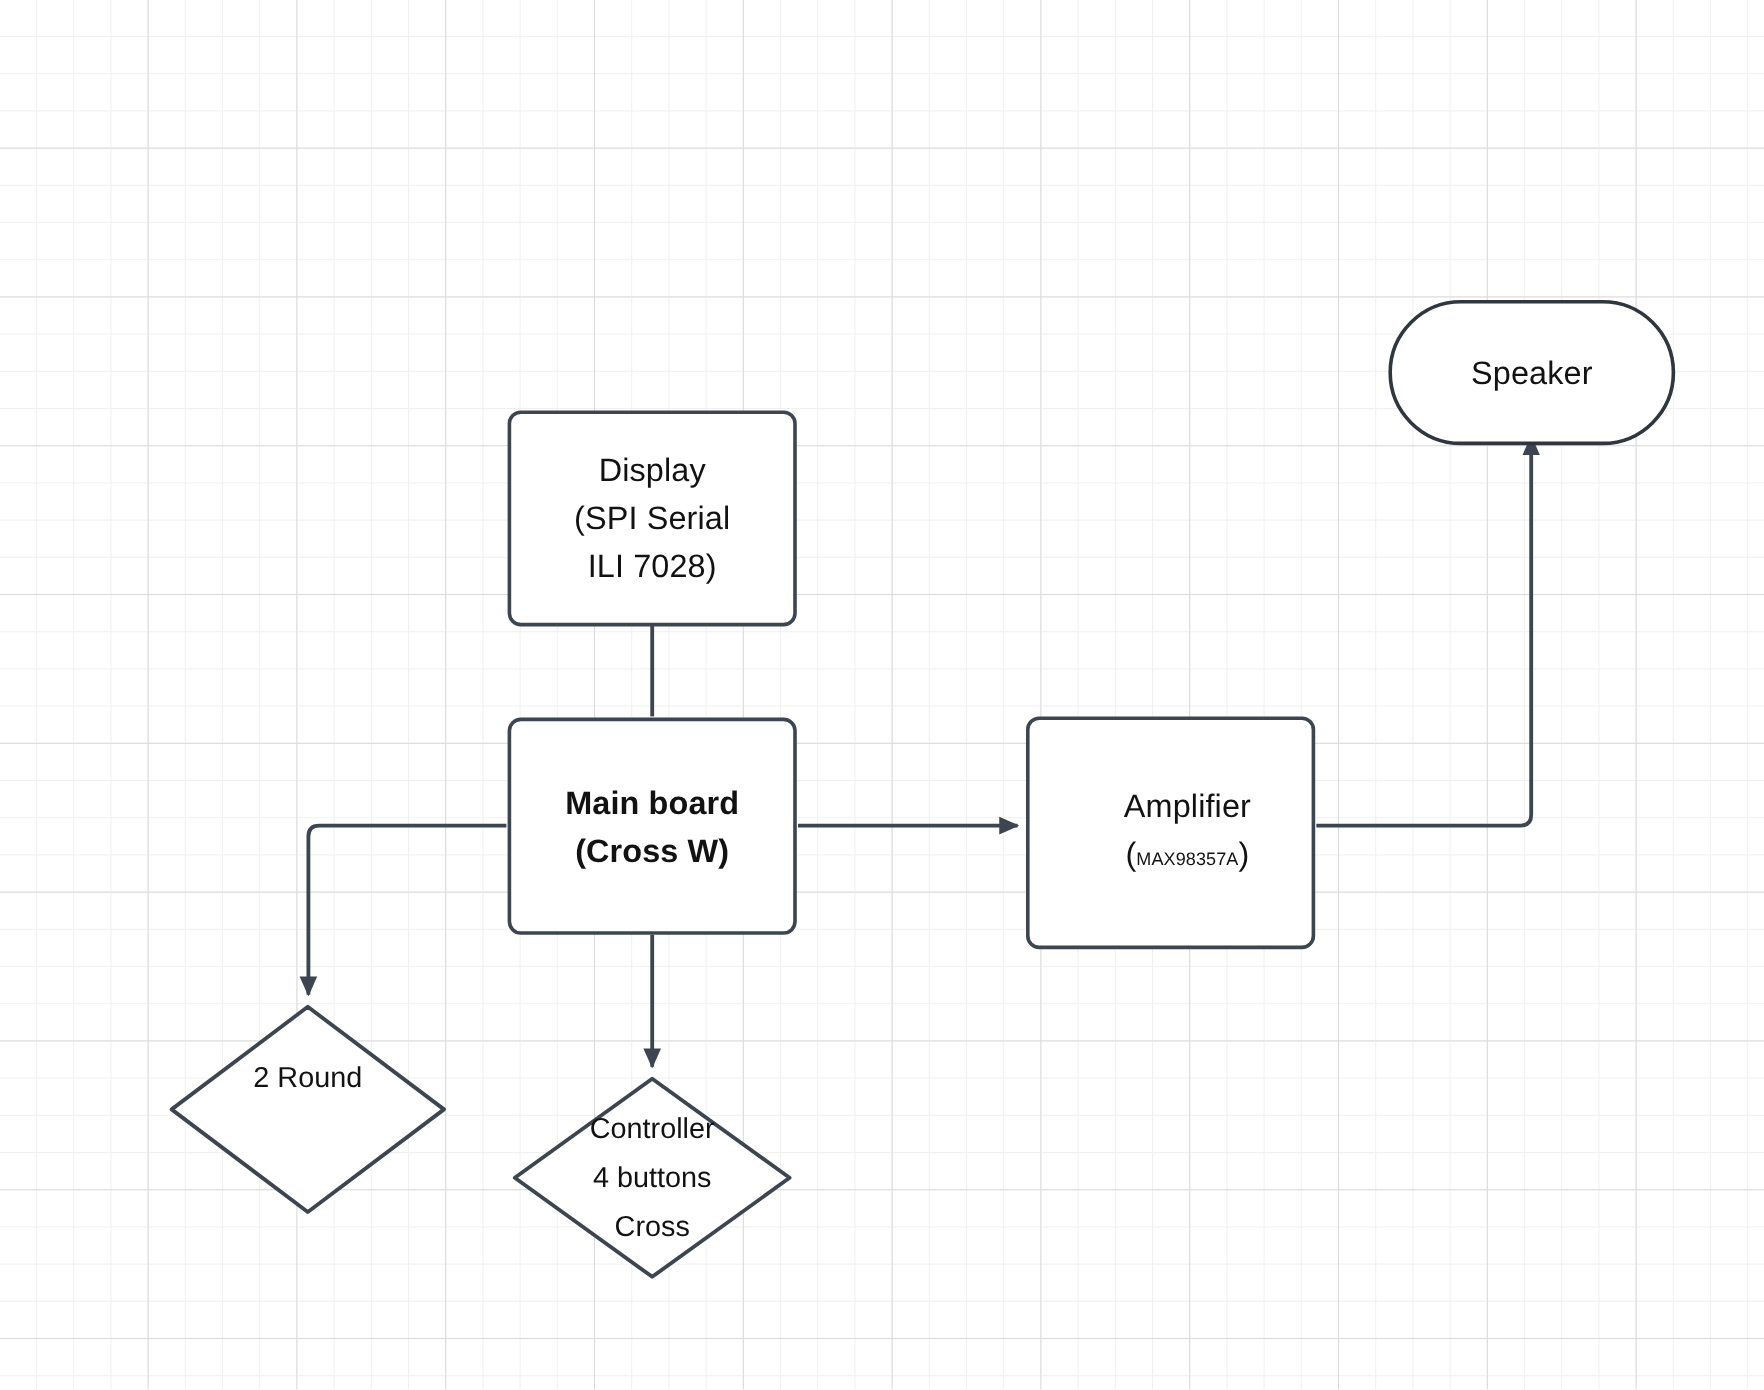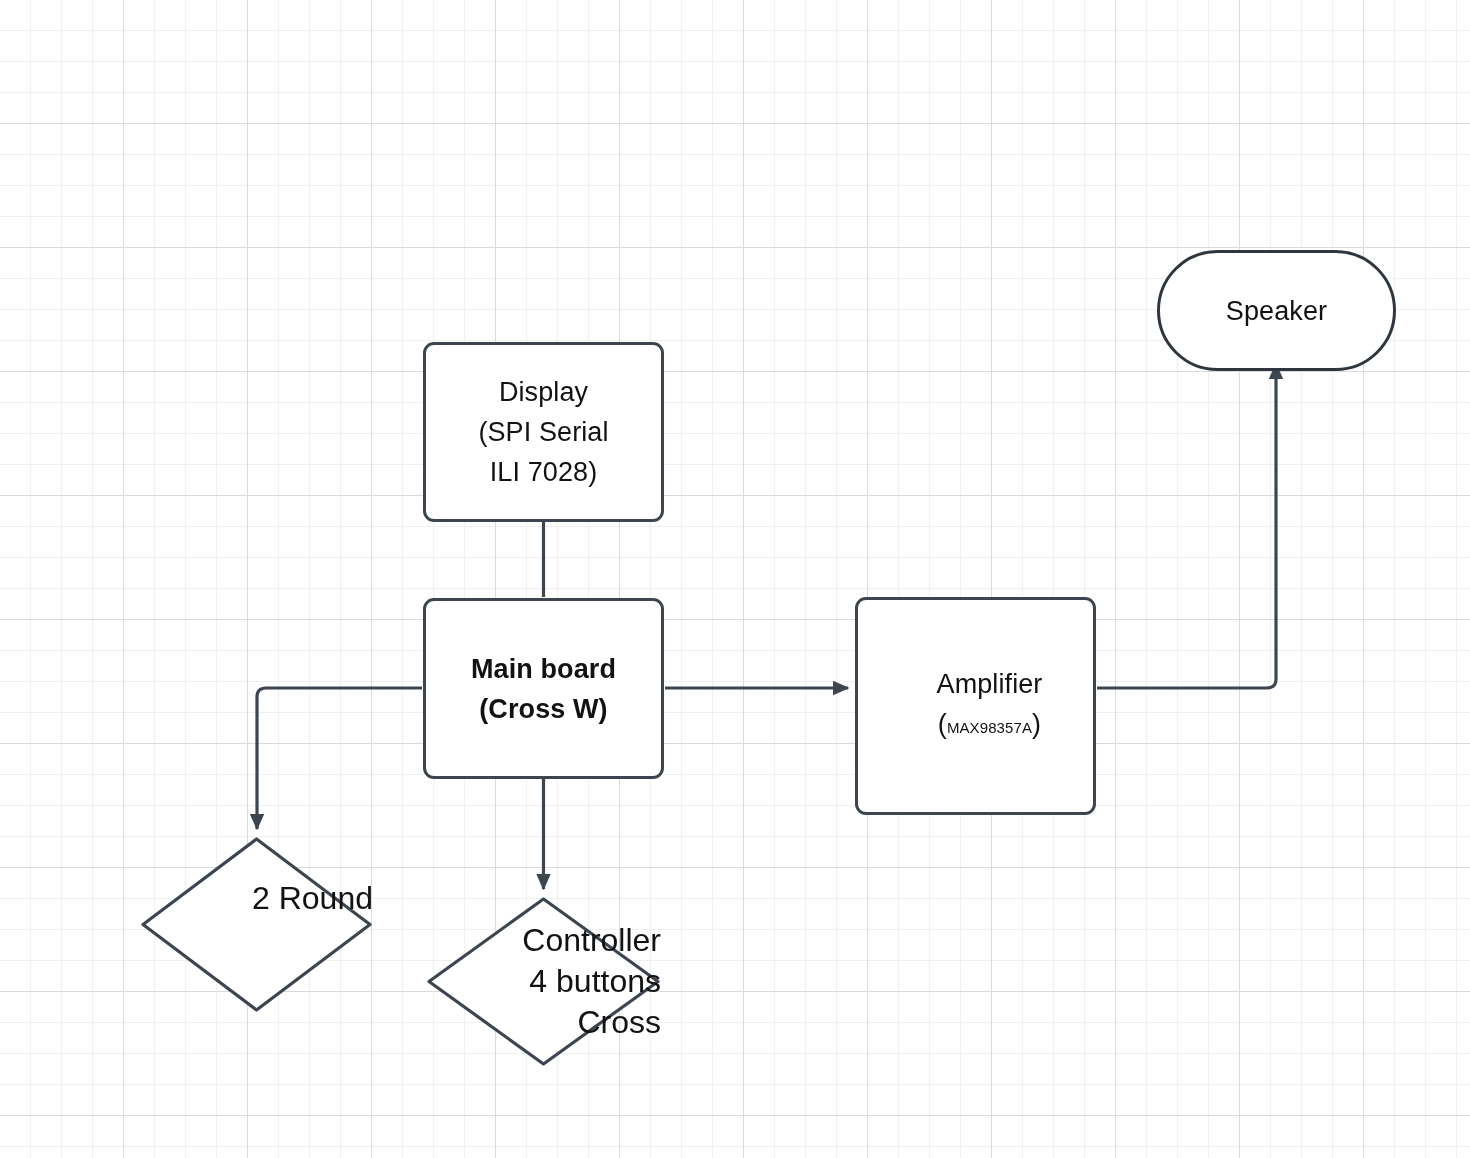--- a/index.html
+++ b/index.html
@@ -71,22 +71,22 @@
   .diamond-wrap svg {
     position: absolute;
     left: 0;
     top: 0;
     overflow: visible;
   }
   .diamond-label {
     position: absolute;
     left: 0;
     width: 100%;
-    text-align: right;
-    font-size: 32px;
+    text-align: center;
+    font-size: 24px;
     line-height: 41px;
     color: #121212;
     white-space: nowrap;
   }
 </style>
 </head>
 <body>
 
 <div id="canvas">
 
@@ -122,21 +122,21 @@
     </div>
   </div>
 
   <div class="node rectnode" style="left:423px; top:598px; width:241px; height:181px;font-weight:bold;">
     <div class="node-label">
       <div>Main board</div>
       <div>(Cross W)</div>
     </div>
   </div>
 
-  <div class="node rectnode" style="left:855px; top:597px; width:241px; height:218px;padding-left:28px;">
+  <div class="node rectnode" style="left:855px; top:597px; width:241px; height:194px;padding-left:28px;">
     <div class="node-label">
       <div>Amplifier</div>
       <div>
         <span>(</span><span class="sub-small">MAX98357A</span><span>)</span>
       </div>
     </div>
   </div>
 
   <div class="diamond-wrap" style="left:140px; top:836px; width:233px; height:177px;">
     <svg width="233" height="177" viewBox="0 0 233 177">

